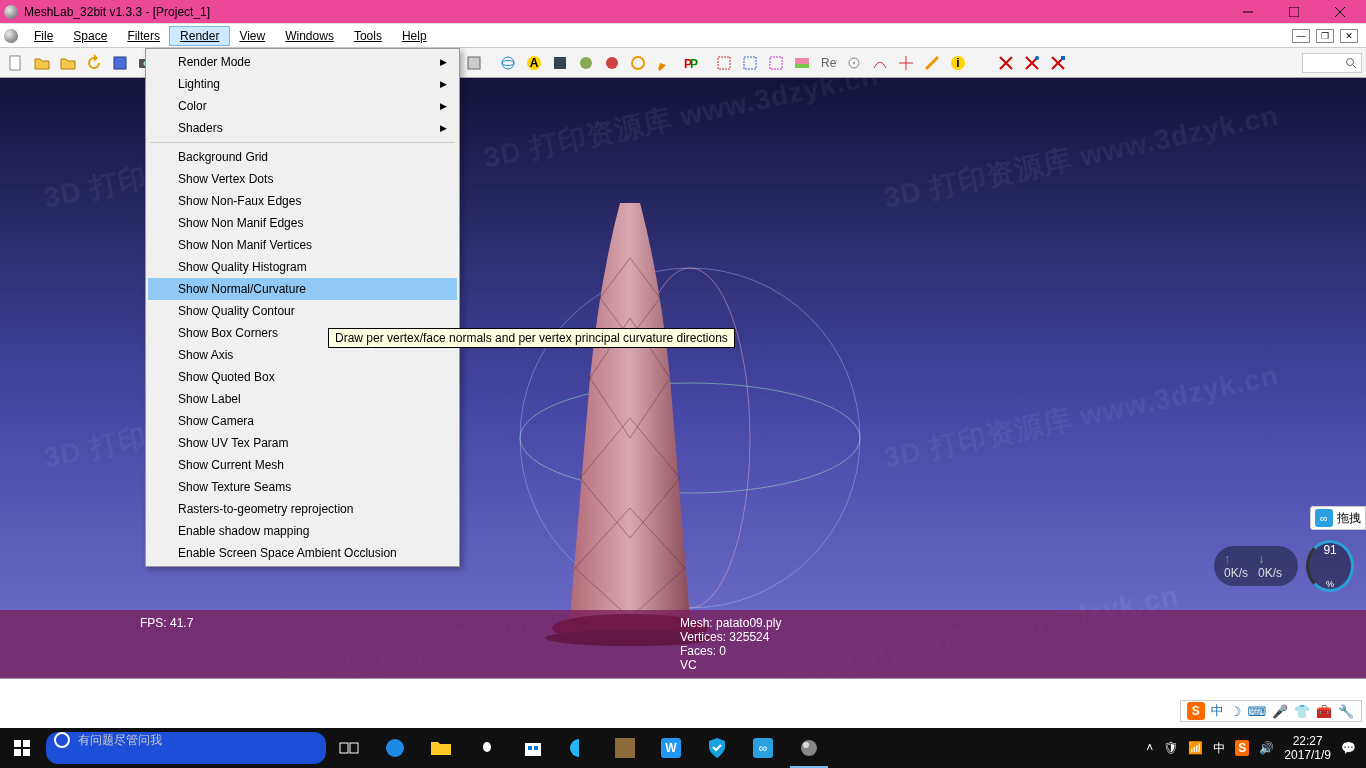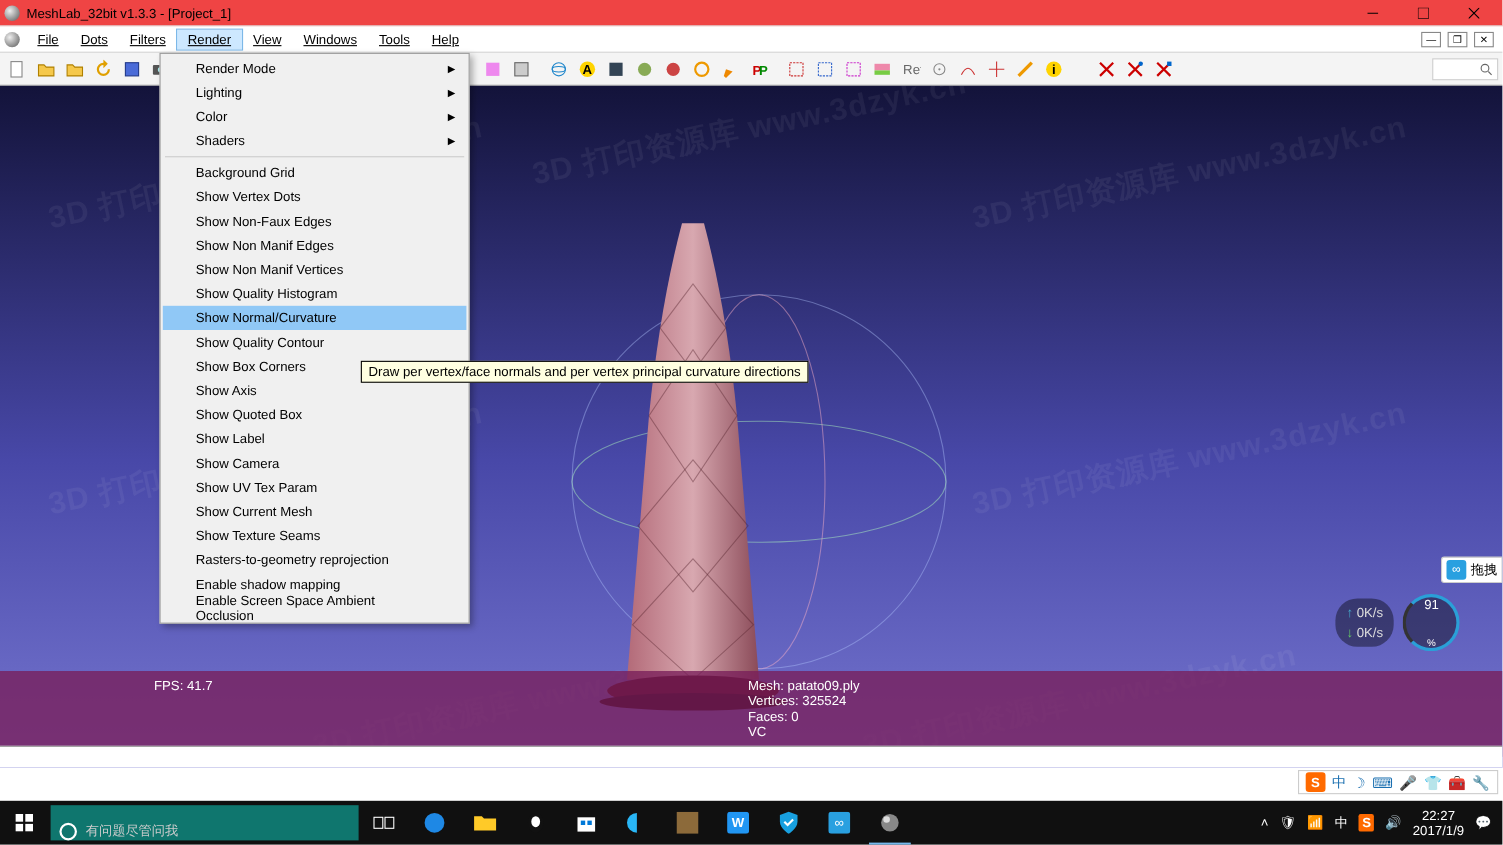--- a/index.html
+++ b/index.html
@@ -1,19 +1,19 @@
 <!DOCTYPE html>
 <html><head>
 <meta charset="utf-8">
 <style>
 * { margin: 0; padding: 0; box-sizing: border-box; font-family: "Microsoft YaHei", Tahoma, sans-serif; font-size: 12px; }
 body { width: 1366px; height: 768px; overflow: hidden; background: #fff; position: relative; }
 
 
-.titlebar { height: 24px; display: flex; align-items: center; padding: 0 4px; background: #ef4444; border-bottom: 1px solid #e0e0e0; }
+.titlebar { height: 24px; display: flex; align-items: center; padding: 0 4px; background: #ec4899; border-bottom: 1px solid #e0e0e0; }
 .titlebar .appicon { width: 14px; height: 14px; border-radius: 50%; background: radial-gradient(circle at 35% 35%, #eee, #555); margin-right: 6px; }
 .titlebar .title { flex: 1; color: #000; }
 .winbtns { display: flex; gap: 18px; padding-right: 8px; }
 .winbtn { width: 28px; height: 20px; display: flex; align-items: center; justify-content: center; color: #000; }
 .winbtn svg { width: 10px; height: 10px; }
 
 
 .menubar { height: 24px; display: flex; align-items: center; padding: 0 4px; background: #fff; border-bottom: 1px solid #ccc; }
 .menubar .appicon { width: 14px; height: 14px; border-radius: 50%; background: radial-gradient(circle at 35% 35%, #eee, #555); margin-right: 6px; }
 .menuitem { padding: 2px 10px; color: #000; }
@@ -33,42 +33,42 @@
 .viewport { position: relative; height: 620px; background: linear-gradient(#13133a 0%, #4848a8 55%, #7676d0 100%); overflow: hidden; }
 .watermark { position: absolute; color: rgba(255,255,255,0.06); font-size: 28px; font-weight: bold; transform: rotate(-12deg); pointer-events: none; letter-spacing: 1px; }
 .mesh { position: absolute; left: 540px; top: 120px; width: 180px; height: 480px; }
 .trackball { position: absolute; left: 480px; top: 150px; width: 420px; height: 420px; pointer-events: none; }
 .statusstrip { position: absolute; left: 0; right: 0; bottom: 10px; height: 78px; background: rgba(120,30,90,0.78); color: #fff; font-family: Consolas, monospace; font-size: 12px; display: flex; padding: 6px 140px; }
 .statuscol { min-width: 300px; }
 .statuscol.right { margin-left: 240px; }
 .logbar { position: absolute; left: 0; right: 0; bottom: 0; height: 20px; background: #fff; border-top: 1px solid #999; }
 
 
-.dropdown { position: absolute; left: 145px; top: 48px; width: 282px; background: #f0f0f0; border: 1px solid #999; box-shadow: 3px 3px 6px rgba(0,0,0,0.3); z-index: 50; padding: 2px; }
+.dropdown { position: absolute; left: 145px; top: 48px; width: 315px; background: #f0f0f0; border: 1px solid #999; box-shadow: 3px 3px 6px rgba(0,0,0,0.3); z-index: 50; padding: 2px; }
 .dditem { height: 22px; display: flex; align-items: center; padding: 0 28px 0 30px; color: #000; position: relative; }
 .dditem.hl { background: #90c8f6; }
 .dditem .arrow { position: absolute; right: 10px; font-size: 9px; }
 .ddsep { height: 1px; background: #ccc; margin: 3px 2px; }
 
 .tooltip { position: absolute; left: 328px; top: 328px; background: #ffffe1; border: 1px solid #000; padding: 2px 6px; color: #000; z-index: 60; white-space: nowrap; }
 
 
 .sharebtn { position: absolute; right: 0; top: 428px; height: 24px; background: #fff; border: 1px solid #ccc; display: flex; align-items: center; padding: 0 4px; gap: 4px; border-radius: 3px 0 0 3px; }
 .sharebtn .ic { width: 18px; height: 18px; background: #29a0e0; border-radius: 3px; display:flex; align-items:center; justify-content:center; color:#fff; font-size:11px; }
 .speedwidget { position: absolute; right: 12px; top: 460px; width: 140px; height: 56px; display: flex; align-items: center; gap: 8px; color: #ddd; font-size: 11px; }
 .speedwidget .ring { width: 52px; height: 52px; border-radius: 50%; border: 3px solid #2aa0d8; border-left-color: #333; display:flex; align-items:center; justify-content:space-between; color:#fff; font-size:14px; background: rgba(0,0,0,0.4); flex-direction: column; }
-.speedwidget .rates { display:flex; flex-direction:column; gap:4px; background: rgba(0,0,0,0.4); padding:6px 10px; border-radius: 20px; }
+.speedwidget .rates { display:flex; gap:4px; background: rgba(0,0,0,0.4); padding:6px 10px; border-radius: 20px; }
 .ime { position: absolute; right: 4px; bottom: 46px; height: 22px; display:flex; align-items:center; gap:6px; background:#fff; border:1px solid #ccc; padding:0 6px; }
 .ime .sogou { width:18px; height:18px; background:#ff6a00; color:#fff; border-radius:3px; display:flex; align-items:center; justify-content:center; font-weight:bold; font-size:12px; }
 .ime span { color:#1a6fb0; font-size:13px; }
 
 
 .taskbar { position: absolute; left: 0; right: 0; bottom: 0; height: 40px; background: #101010; display: flex; align-items: center; color: #fff; }
 .taskbar .start { width: 44px; height: 40px; display:flex; align-items:center; justify-content:center; }
-.taskbar .search { height: 32px; width: 280px; background: #0f766e; display:flex; align-items:flex-end; padding:0 8px; gap:8px; color:#ccc; margin-left: 2px; }
+.taskbar .search { height: 32px; width: 280px; background: #1d4ed8; display:flex; align-items:flex-start; padding:0 8px; gap:8px; color:#ccc; margin-left: 2px; border-radius: 12px; }
 .taskbar .search .circ { width:16px; height:16px; border:2px solid #fff; border-radius:50%; }
 .taskbar .tbicons { display:flex; align-items:center; height:40px; }
 .taskbar .tbicons .ti { width:46px; height:40px; display:flex; align-items:center; justify-content:center; position:relative; }
 .taskbar .tbicons .ti.active::after { content:""; position:absolute; left:4px; right:4px; bottom:0; height:2px; background:#76b9ed; }
 .taskbar .tray { margin-left:auto; display:flex; align-items:center; gap:10px; padding:0 10px; color:#fff; font-size:11px; }
 .taskbar .clock { text-align:center; line-height:1.2; }
 </style>
 </head>
 <body>
 
@@ -91,21 +91,21 @@
           <line x1="0" y1="0" x2="10" y2="10" stroke="#000"></line>
           <line x1="10" y1="0" x2="0" y2="10" stroke="#000"></line>
         </svg>
       </div>
   </div>
 </div>
 
 <div class="menubar">
   <div class="appicon"></div>
   <div class="menuitem"><span class="ul">File</span></div>
-  <div class="menuitem"><span class="ul">Dots</span></div>
+  <div class="menuitem"><span class="ul">Space</span></div>
   <div class="menuitem"><span class="ul">Filters</span></div>
   <div class="menuitem open"><span class="ul">Render</span></div>
   <div class="menuitem"><span class="ul">View</span></div>
   <div class="menuitem"><span class="ul">Windows</span></div>
   <div class="menuitem"><span class="ul">Tools</span></div>
   <div class="menuitem"><span class="ul">Help</span></div>
   <div class="mdi-ctrls">
     <span>—</span>
     <span>❐</span>
     <span>✕</span>

